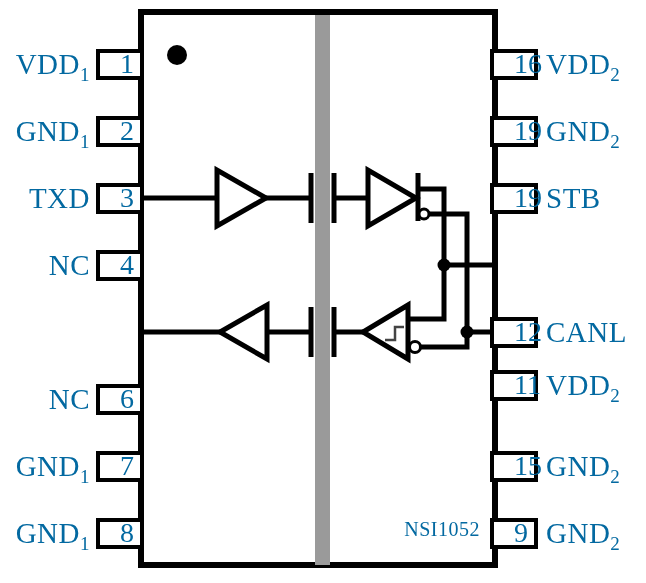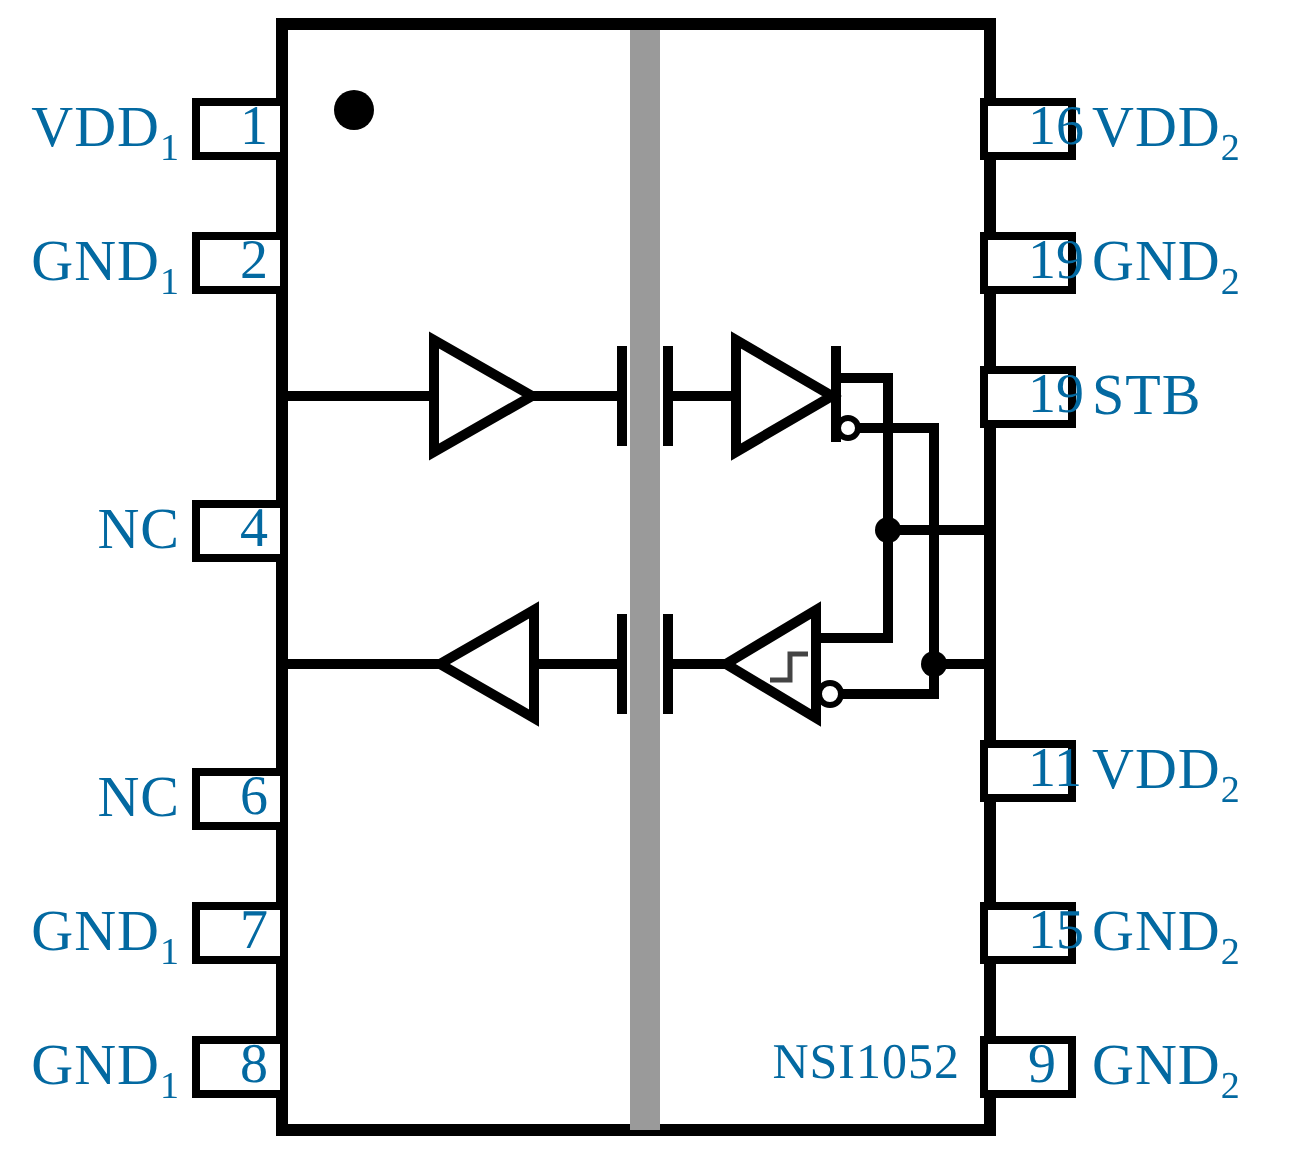--- a/index.html
+++ b/index.html
@@ -18,21 +18,21 @@
   .pin-label sub { font-size:19px; line-height:0; }
   .pin-box {
     box-sizing:border-box; width:48px; height:31px; border:4px solid #000;
     background:#fff; display:flex; align-items:center; font-size:28px; line-height:1;
     flex:0 0 auto;
   }
   .pin-row.left  .pin-box { justify-content:flex-end;  padding-right:6px; }
   .pin-row.right .pin-box { justify-content:flex-start; padding-left:20px; }
   .part-number {
     position:absolute; left:330px; top:519px; width:150px;
-    text-align:right; font-size:25px; line-height:1; letter-spacing:0.5px;
+    text-align:right; font-size:20px; line-height:1; letter-spacing:0.5px;
   }
 </style>
 </head>
 <body>
 
 <div class="stage">
 
   <svg class="schematic" width="646" height="583" viewBox="0 0 646 583">
 
     <rect x="141" y="12" width="354" height="553" fill="#ffffff" stroke="#000" stroke-width="6"></rect>
@@ -73,20 +73,26 @@
     <span class="pin-box">
         <span>1</span>
       </span>
   </div>
   <div class="pin-row left" style="top:113px">
     <span class="pin-label"><span>GND</span><sub>1</sub></span>
     <span class="pin-box">
         <span>2</span>
       </span>
   </div>
+  <div class="pin-row left" style="top:180px">
+    <span class="pin-label"><span>TXD</span><sub></sub></span>
+    <span class="pin-box">
+        <span>3</span>
+      </span>
+  </div>
   <div class="pin-row left" style="top:247px">
     <span class="pin-label"><span>NC</span><sub></sub></span>
     <span class="pin-box">
         <span>4</span>
       </span>
   </div>
   <div class="pin-row left" style="top:381px">
     <span class="pin-label"><span>NC</span><sub></sub></span>
     <span class="pin-box">
         <span>6</span>
@@ -116,20 +122,26 @@
         <span>19</span>
       </span>
     <span class="pin-label"><span>GND</span><sub>2</sub></span>
   </div>
   <div class="pin-row right" style="top:180px">
     <span class="pin-box">
         <span>19</span>
       </span>
     <span class="pin-label"><span>STB</span><sub></sub></span>
   </div>
+  <div class="pin-row right" style="top:314px">
+    <span class="pin-box">
+        <span>12</span>
+      </span>
+    <span class="pin-label"><span>CANL</span><sub></sub></span>
+  </div>
   <div class="pin-row right" style="top:367px">
     <span class="pin-box">
         <span>11</span>
       </span>
     <span class="pin-label"><span>VDD</span><sub>2</sub></span>
   </div>
   <div class="pin-row right" style="top:448px">
     <span class="pin-box">
         <span>15</span>
       </span>

